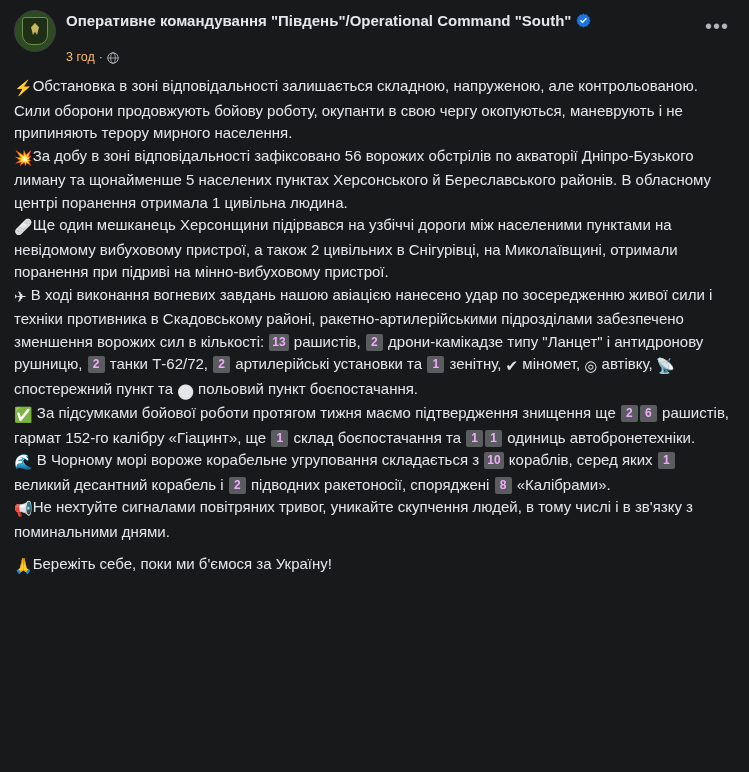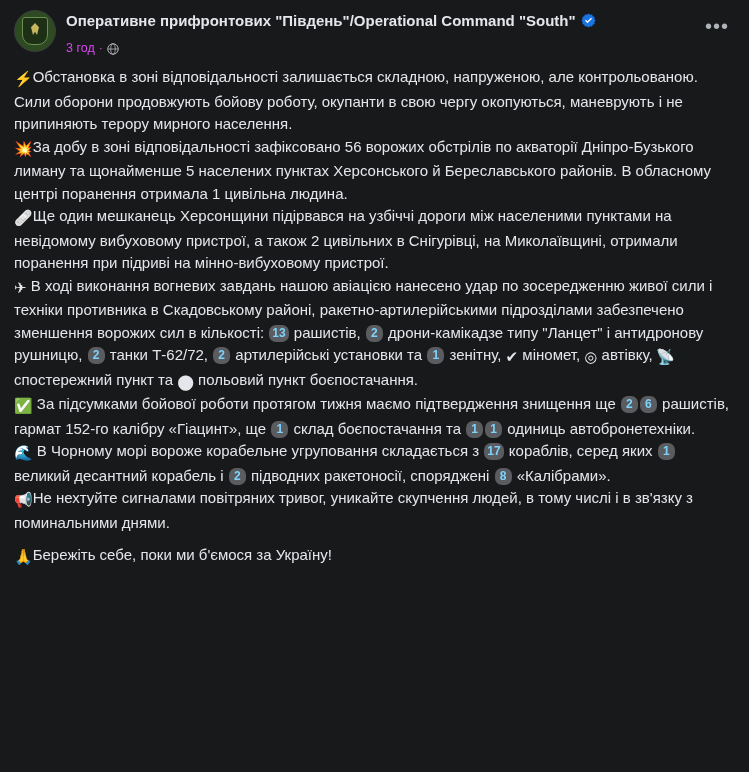--- a/index.html
+++ b/index.html
@@ -78,22 +78,22 @@
   .verified {
     width: 15px;
     height: 15px;
     margin-left: 5px;
     flex: 0 0 15px;
     display: inline-block;
   }
   .meta-row {
     display: flex;
     align-items: center;
-    margin-top: 11px;
-    color: #d946ef;
+    margin-top: 20px;
+    color: #fdba74;
     font-size: 12.5px;
     line-height: 15px;
   }
   .meta-dot {
     margin: 0 4px;
   }
   .globe-icon {
     width: 12px;
     height: 12px;
     display: inline-block;
@@ -119,22 +119,22 @@
   .para {
     margin: 0 0 0 0;
   }
   .emoji {
     display: inline-block;
     vertical-align: -2px;
   }
   .num-box {
     display: inline-block;
     background: #5a5c60;
-    color: #7dd3fc;
-    border-radius: 7px;
+    color: #f0abfc;
+    border-radius: 2px;
     font-size: 12px;
     font-weight: bold;
     line-height: 15px;
     min-width: 11px;
     text-align: center;
     padding: 1px 3px;
     margin: 0 1px;
     vertical-align: 1px;
   }
   .last-line {
@@ -145,21 +145,21 @@
 <body>
 
 <div class="post">
 
   <div class="post-header">
     <div class="avatar">
       <div class="emblem"></div>
     </div>
     <div class="header-text">
       <div class="page-name-row">
-        <span class="page-name">Оперативне прифронтових "Південь"/Operational Command "South"</span>
+        <span class="page-name">Оперативне командування "Південь"/Operational Command "South"</span>
         <span class="verified">
           <svg width="15" height="15" viewBox="0 0 16 16">
             <path fill="#1b74e4" d="M8 0.6l1.7 1.2 2.1-0.2 0.8 1.9 1.9 0.8-0.2 2.1L15.5 8l-1.2 1.6 0.2 2.1-1.9 0.8-0.8 1.9-2.1-0.2L8 15.4l-1.7-1.2-2.1 0.2-0.8-1.9-1.9-0.8 0.2-2.1L0.5 8l1.2-1.6-0.2-2.1 1.9-0.8 0.8-1.9 2.1 0.2z"></path>
             <path fill="#ffffff" d="M6.9 10.9L4.3 8.3l1-1 1.6 1.6 3.8-3.8 1 1z"></path>
           </svg>
         </span>
       </div>
       <div class="meta-row">
         <span>3 год</span>
         <span class="meta-dot">·</span>
@@ -174,18 +174,18 @@
     </div>
     <div class="menu-dots">•••</div>
   </div>
 
   <div class="post-body" id="post-body">
       <div class="para"><span class="emoji">⚡</span>Обстановка в зоні відповідальності залишається складною, напруженою, але контрольованою. Сили оборони продовжують бойову роботу, окупанти в свою чергу окопуються, маневрують і не припиняють терору мирного населення.</div>
       <div class="para"><span class="emoji">💥</span>За добу в зоні відповідальності зафіксовано 56 ворожих обстрілів по акваторії Дніпро-Бузького лиману та щонайменше 5 населених пунктах Херсонського й Береславського районів. В обласному центрі поранення отримала 1 цивільна людина.</div>
       <div class="para"><span class="emoji">🩹</span>Ще один мешканець Херсонщини підірвався на узбіччі дороги між населеними пунктами на невідомому вибуховому пристрої, а також 2 цивільних в Снігурівці, на Миколаївщині, отримали поранення при підриві на мінно-вибуховому пристрої.</div>
       <div class="para"><span class="emoji">✈</span> В ході виконання вогневих завдань нашою авіацією нанесено удар по зосередженню живої сили і техніки противника в Скадовському районі, ракетно-артилерійськими підрозділами забезпечено зменшення ворожих сил в кількості: <span class="num-box">13</span> рашистів, <span class="num-box">2</span> дрони-камікадзе типу "Ланцет" і антидронову рушницю, <span class="num-box">2</span> танки Т-62/72, <span class="num-box">2</span> артилерійські установки та <span class="num-box">1</span> зенітну, <span class="emoji">✔</span> міномет, <span class="emoji">◎</span> автівку, <span class="emoji">📡</span>спостережний пункт та <span class="emoji">⬤</span> польовий пункт боєпостачання.</div>
       <div class="para"><span class="emoji">✅</span> За підсумками бойової роботи протягом тижня маємо підтвердження знищення ще <span class="num-box">2</span><span class="num-box">6</span> рашистів, гармат 152-го калібру «Гіацинт», ще <span class="num-box">1</span> склад боєпостачання та <span class="num-box">1</span><span class="num-box">1</span> одиниць автобронетехніки.</div>
-      <div class="para"><span class="emoji">🌊</span> В Чорному морі вороже корабельне угруповання складається з <span class="num-box">17</span> кораблів, серед яких <span class="num-box">1</span> великий десантний корабель і <span class="num-box">2</span> підводних ракетоносії, споряджені <span class="num-box">8</span> «Калібрами».</div>
+      <div class="para"><span class="emoji">🌊</span> В Чорному морі вороже корабельне угруповання складається з <span class="num-box">10</span> кораблів, серед яких <span class="num-box">1</span> великий десантний корабель і <span class="num-box">2</span> підводних ракетоносії, споряджені <span class="num-box">8</span> «Калібрами».</div>
       <div class="para"><span class="emoji">📢</span>Не нехтуйте сигналами повітряних тривог, уникайте скупчення людей, в тому числі і в зв'язку з поминальними днями.</div>
       <div class="para last-line"><span class="emoji">🙏</span>Бережіть себе, поки ми б'ємося за Україну!</div>
     </div>
 
 </div>
 
 </body></html>

